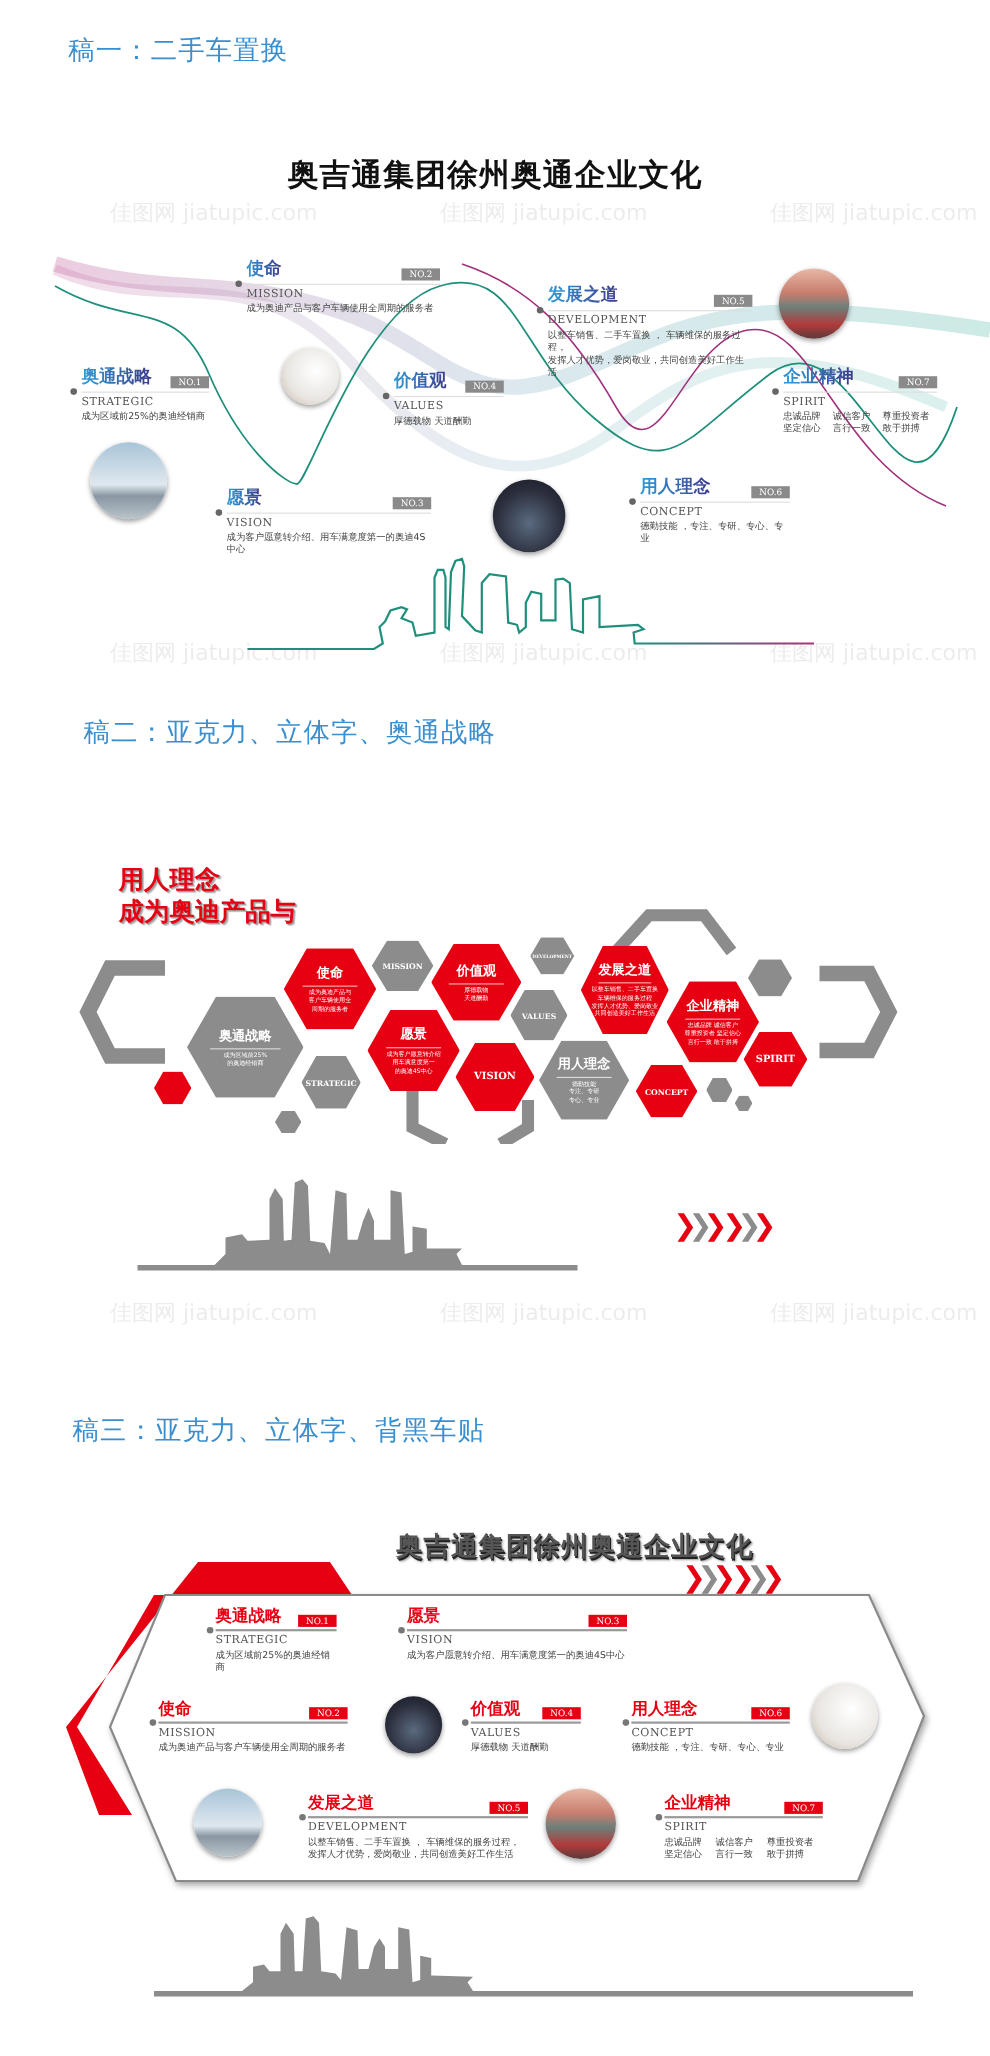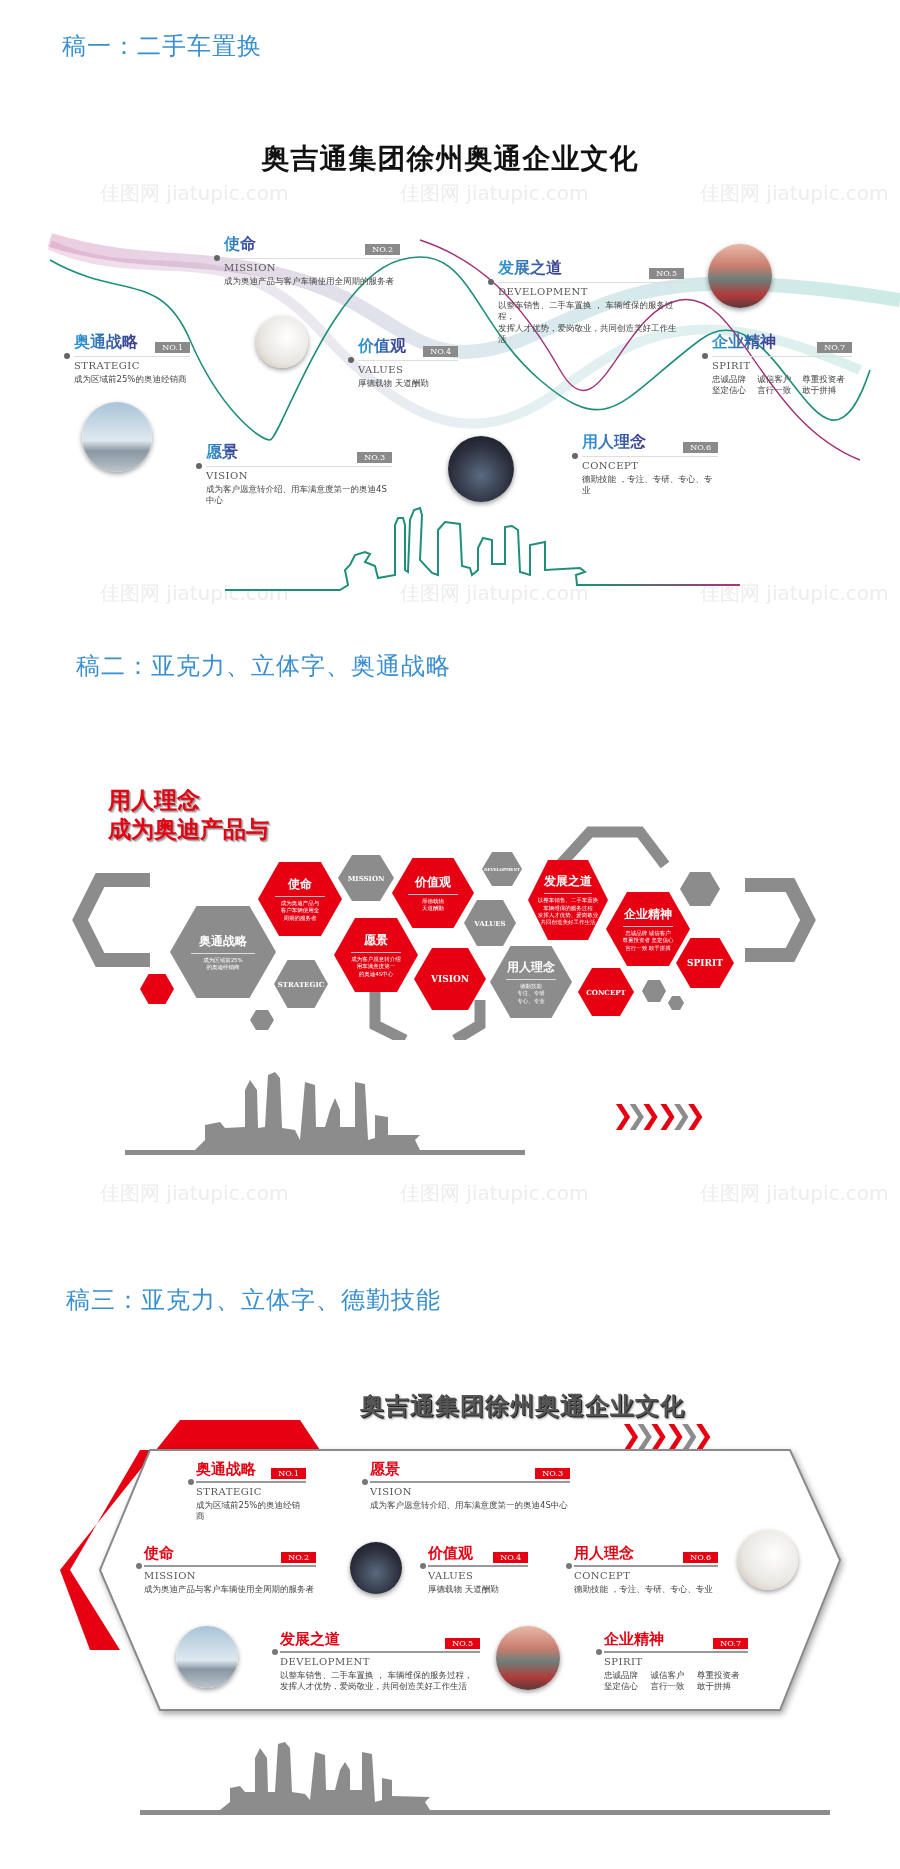--- a/index.html
+++ b/index.html
@@ -241,21 +241,21 @@
 <div class="hex gray" style="left:668px;top:996px;width:16px;height:14px"></div>
 
 <svg class="abs" style="left:120px;top:1070px" width="680" height="90">
   <path d="M 75 80 L 85 70 L 85 55 L 100 52 L 105 58 L 125 57 L 125 20 L 130 10 L 137 20 L 138 58 L 145 57 L 148 5 L 155 2 L 160 8 L 162 58 L 175 60 L 180 70 L 185 12 L 195 15 L 196 57 L 205 57 L 210 40 L 215 28 L 220 40 L 220 57 L 235 57 L 235 12 L 245 14 L 248 70 L 255 68 L 255 45 L 268 47 L 268 65 L 300 65 L 295 70 L 300 80 Z" fill="#8c8c8c"></path>
   <rect x="5" y="80" width="400" height="5" fill="#8c8c8c"></rect>
 </svg>
 <div class="abs" style="left:612px;top:1100px;font-size:26px;font-weight:bold;letter-spacing:-8px;">
   <span style="color:#e60012">❯</span><span style="color:#8c8c8c">❯</span><span style="color:#e60012">❯</span>&nbsp;&nbsp;&nbsp;<span style="color:#e60012">❯</span><span style="color:#8c8c8c">❯</span><span style="color:#e60012">❯</span>
 </div>
 
-<div class="draft-title" style="left:66px;top:1284px">稿三：亚克力、立体字、德勤技能</div>
+<div class="draft-title" style="left:66px;top:1284px">稿三：亚克力、立体字、背黑车贴</div>
 <div class="d3-title">奥吉通集团徐州奥通企业文化</div>
 <div class="abs" style="left:620px;top:1420px;font-size:26px;font-weight:bold;letter-spacing:-8px;">
   <span style="color:#e60012">❯</span><span style="color:#8c8c8c">❯</span><span style="color:#e60012">❯</span>&nbsp;&nbsp;&nbsp;<span style="color:#e60012">❯</span><span style="color:#8c8c8c">❯</span><span style="color:#e60012">❯</span>
 </div>
 
 <svg class="abs" style="left:0;top:1410px" width="900" height="340">
   <path d="M 180 10 L 300 10 L 320 40 L 140 40 L 70 160 L 120 240 L 90 240 L 60 160 Z" fill="#e60012"></path>
   <path d="M 825 180 L 780 270 L 640 270 L 650 260 L 770 260 L 812 180 Z" fill="#8c8c8c"></path>
   <path d="M 150 40 L 790 40 L 840 150 L 780 300 L 160 300 L 100 160 Z" fill="#ffffff" stroke="#8a8a8a" stroke-width="2" style="filter: drop-shadow(2px 3px 3px rgba(0,0,0,0.35));"></path>
 </svg>

